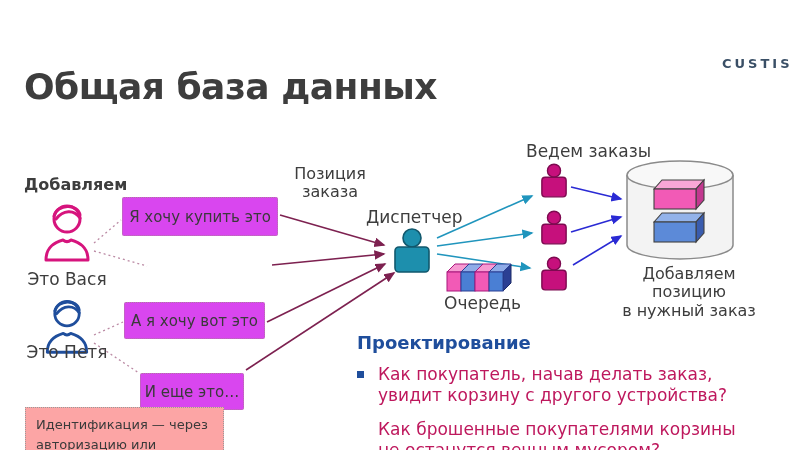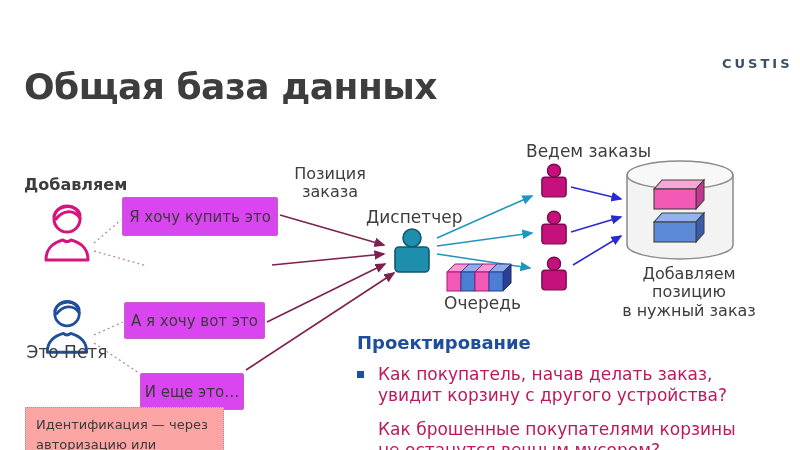--- a/index.html
+++ b/index.html
@@ -71,20 +71,21 @@
 
   <div class="abs section-label" style="left:24px;top:139px;">Добавляем</div>
 
   <div class="abs" style="left:40px;top:162px;">
     <svg width="54" height="66" viewBox="0 0 54 66" fill="none" stroke="#d6147d" stroke-width="3" stroke-linecap="round" stroke-linejoin="round">
       <circle cx="27" cy="21" r="13"></circle>
       <path d="M14,18 C17,6 38,5 40,17 M16,21 C23,12 34,11 40,20"></path>
       <path d="M6,62 C6,48 16,44 23,42 C25.5,44 28.5,44 31,42 C38,44 48,48 48,62 L6,62 Z"></path>
     </svg>
   </div>
+  <div class="abs lbl" style="left:16px;top:233px;width:102px;text-align:center;">Это Вася</div>
 
   <div class="abs" style="left:40px;top:258px;">
     <svg width="54" height="62" viewBox="0 0 54 66" fill="none" stroke="#1f4e9c" stroke-width="3" stroke-linecap="round" stroke-linejoin="round">
       <circle cx="27" cy="21" r="13"></circle>
       <path d="M14,18 C17,6 38,5 40,17 M16,21 C23,12 34,11 40,20"></path>
       <path d="M6,62 C6,48 16,44 23,42 C25.5,44 28.5,44 31,42 C38,44 48,48 48,62 L6,62 Z"></path>
     </svg>
   </div>
   <div class="abs lbl" style="left:16px;top:306px;width:102px;text-align:center;">Это Петя</div>
 

